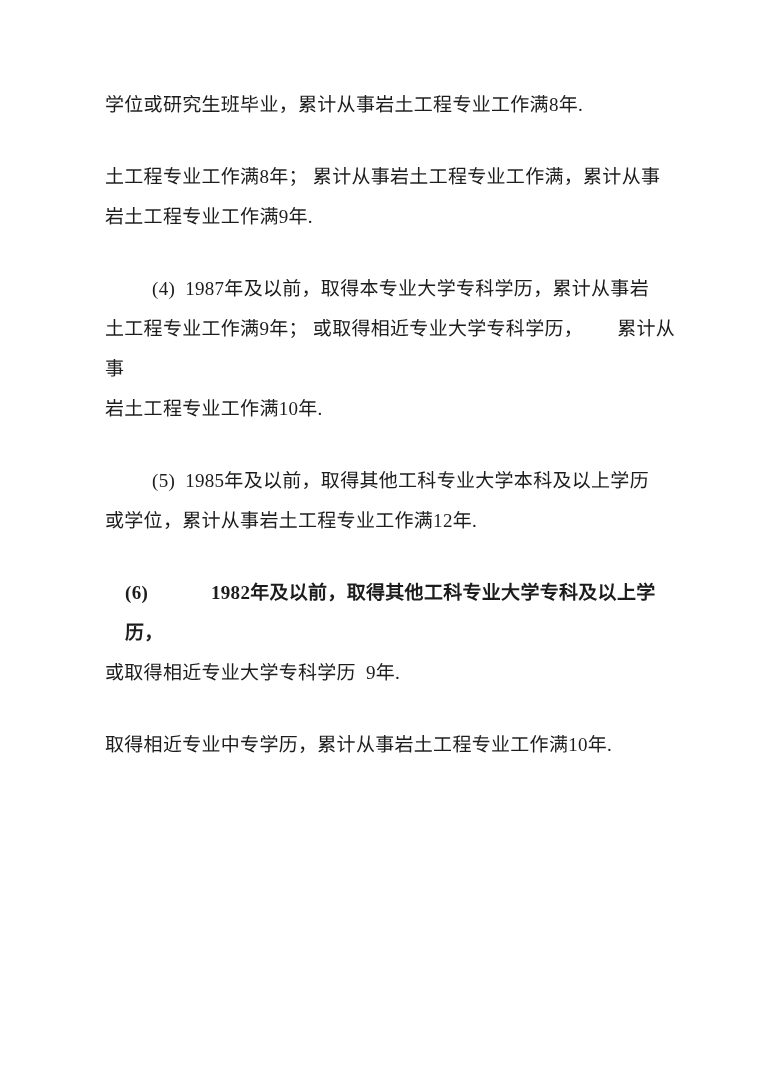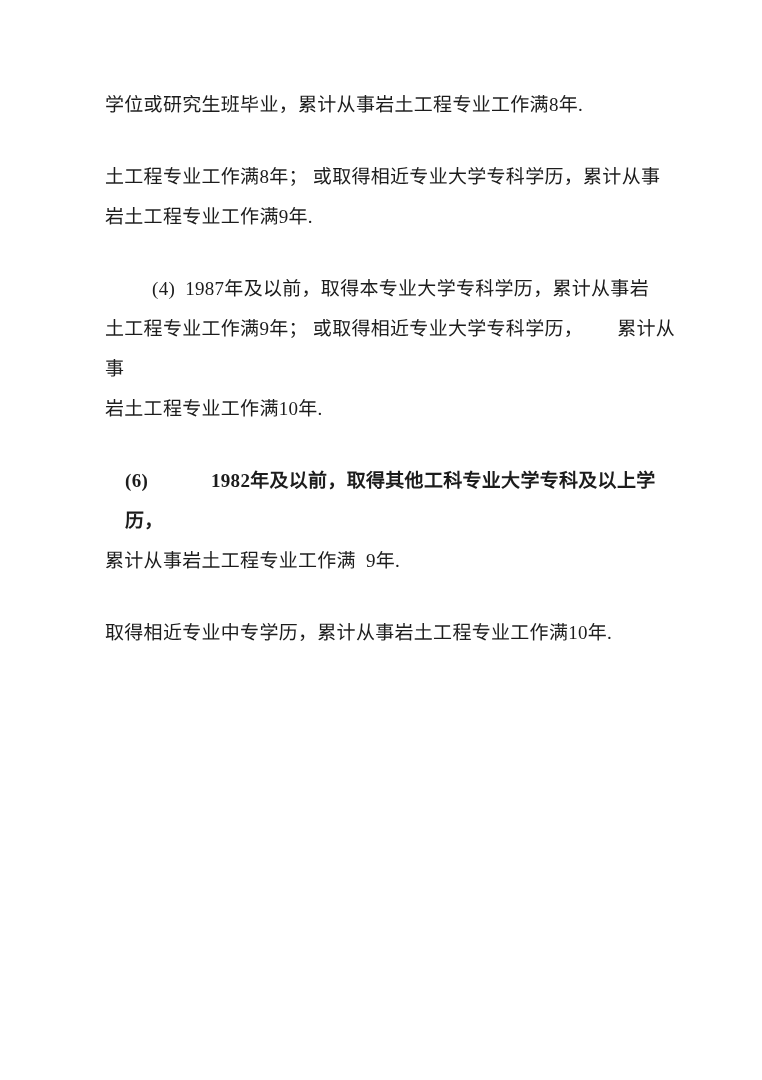--- a/index.html
+++ b/index.html
@@ -38,33 +38,37 @@
 </head>
 <body>
 
 <div class="doc-page">
 
   <div class="paragraph">
     <div class="line">学位或研究生班毕业，累计从事岩土工程专业工作满8年.</div>
   </div>
 
   <div class="paragraph">
-    <div class="line">土工程专业工作满8年； 或取得相近专业大学专科学历，累计从事</div>
+    <div class="line">土工程专业工作满8年； 累计从事岩土工程专业工作满，累计从事</div>
     <div class="line">岩土工程专业工作满9年.</div>
   </div>
 
   <div class="paragraph">
     <div class="line indent-lg">(4)  1987年及以前，取得本专业大学专科学历，累计从事岩</div>
     <div class="line">土工程专业工作满9年； 或取得相近专业大学专科学历，　　 累计从事</div>
     <div class="line">岩土工程专业工作满10年.</div>
   </div>
 
+  <div class="paragraph">
+    <div class="line indent-lg">(5)  1985年及以前，取得其他工科专业大学本科及以上学历</div>
+    <div class="line">或学位，累计从事岩土工程专业工作满12年.</div>
+  </div>
 
   <div class="paragraph">
     <div class="line indent-sm">(6)　　　 1982年及以前，取得其他工科专业大学专科及以上学历，</div>
-    <div class="line">累计从事岩土工程专业工作满  9年.</div>
+    <div class="line">或取得相近专业大学专科学历  9年.</div>
   </div>
 
   <div class="paragraph">
     <div class="line">取得相近专业中专学历，累计从事岩土工程专业工作满10年.</div>
   </div>
 
 </div>
 
 </body></html>

